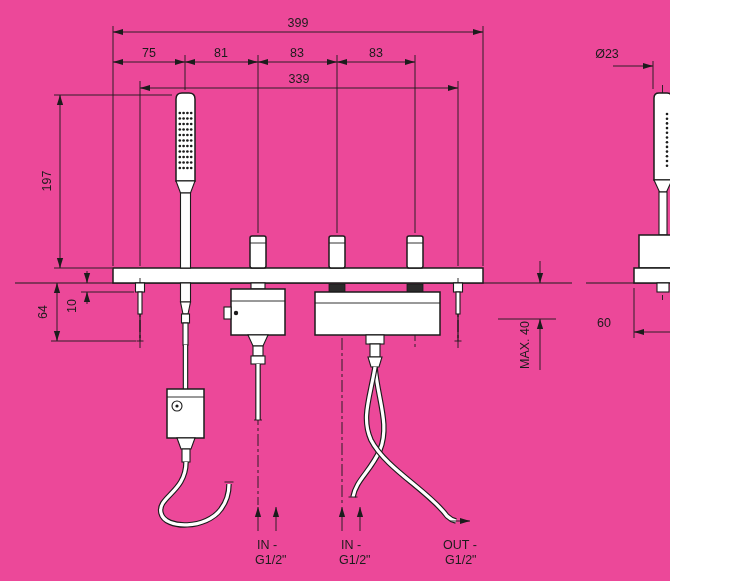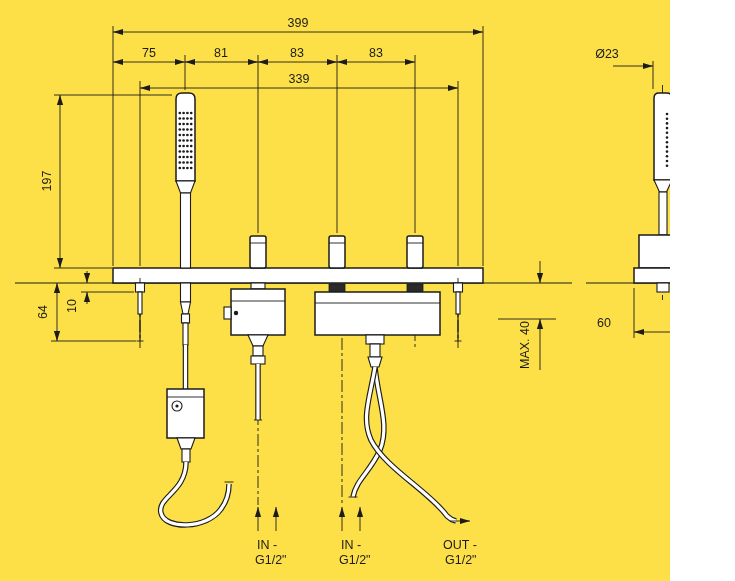--- a/index.html
+++ b/index.html
@@ -1,16 +1,16 @@
 <!DOCTYPE html>
 <html><head>
 <meta charset="utf-8">
 <style>
   html,body{margin:0;padding:0;background:#ffffff;}
-  .canvas{position:relative;width:670px;height:581px;background:#fde047;overflow:hidden;
+  .canvas{position:relative;width:670px;height:581px;background:#ec4899;overflow:hidden;
           font-family:"Liberation Sans",sans-serif;}
   svg{display:block;}
   svg text{font-family:"Liberation Sans",sans-serif;font-size:12.5px;fill:#1c1c1c;}
   .o  {fill:#ffffff;stroke:#1c1c1c;stroke-width:1.5;stroke-linejoin:miter;}
   .o2 {fill:#ffffff;stroke:#1c1c1c;stroke-width:1.1;}
   .ln {fill:none;stroke:#1c1c1c;stroke-width:1.2;}
   .d  {fill:none;stroke:#1c1c1c;stroke-width:0.9;}
   .cl {fill:none;stroke:#1c1c1c;stroke-width:0.9;stroke-dasharray:12 3 3 3;}
   .ho {fill:none;stroke:#1c1c1c;stroke-width:5.5;}
   .hi {fill:none;stroke:#ffffff;stroke-width:3.2;}

